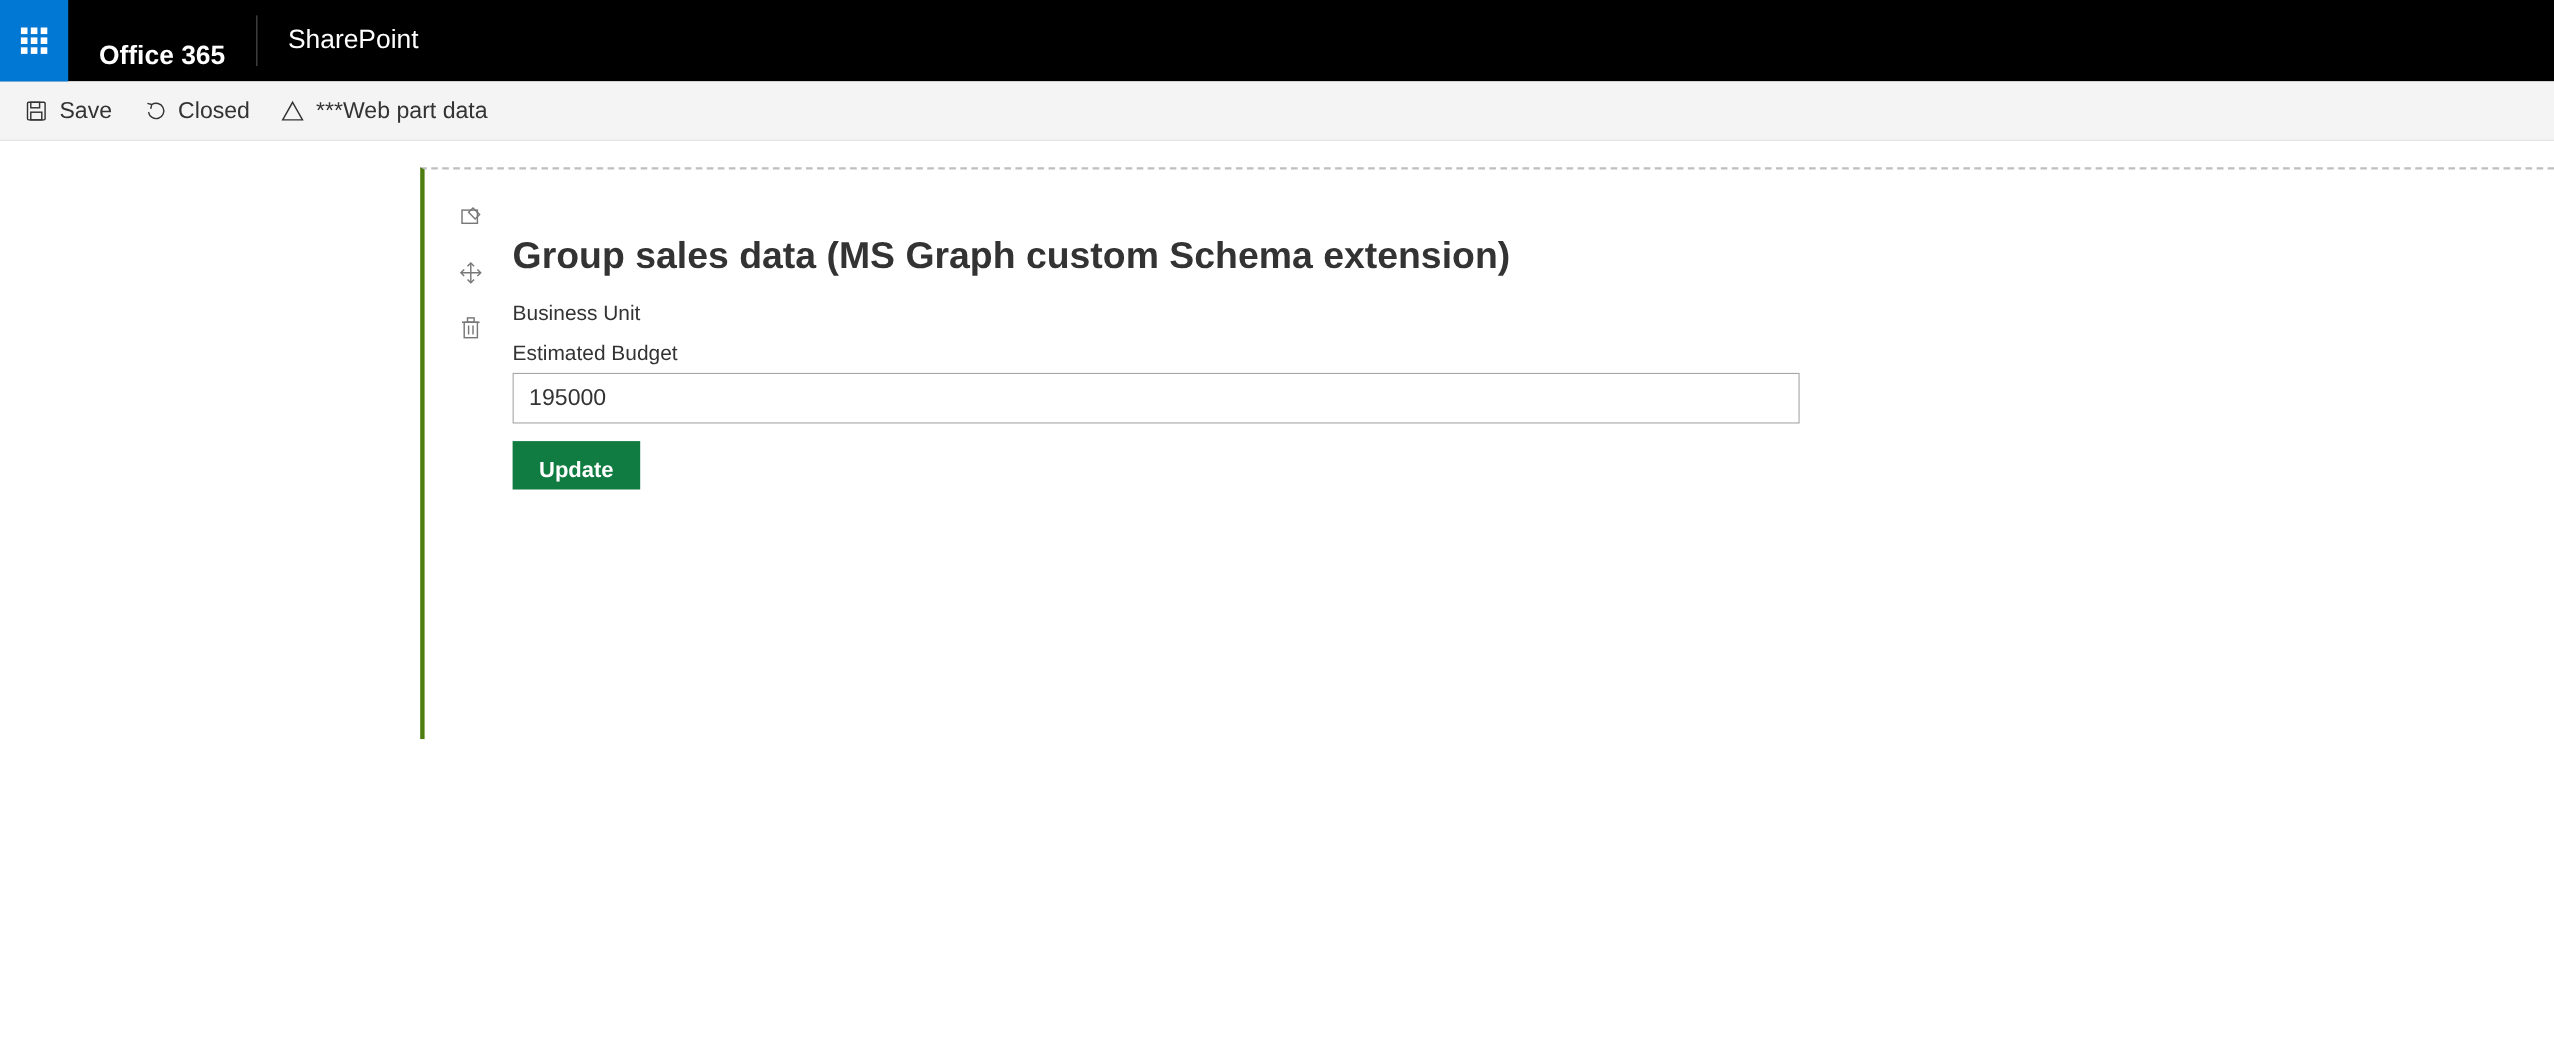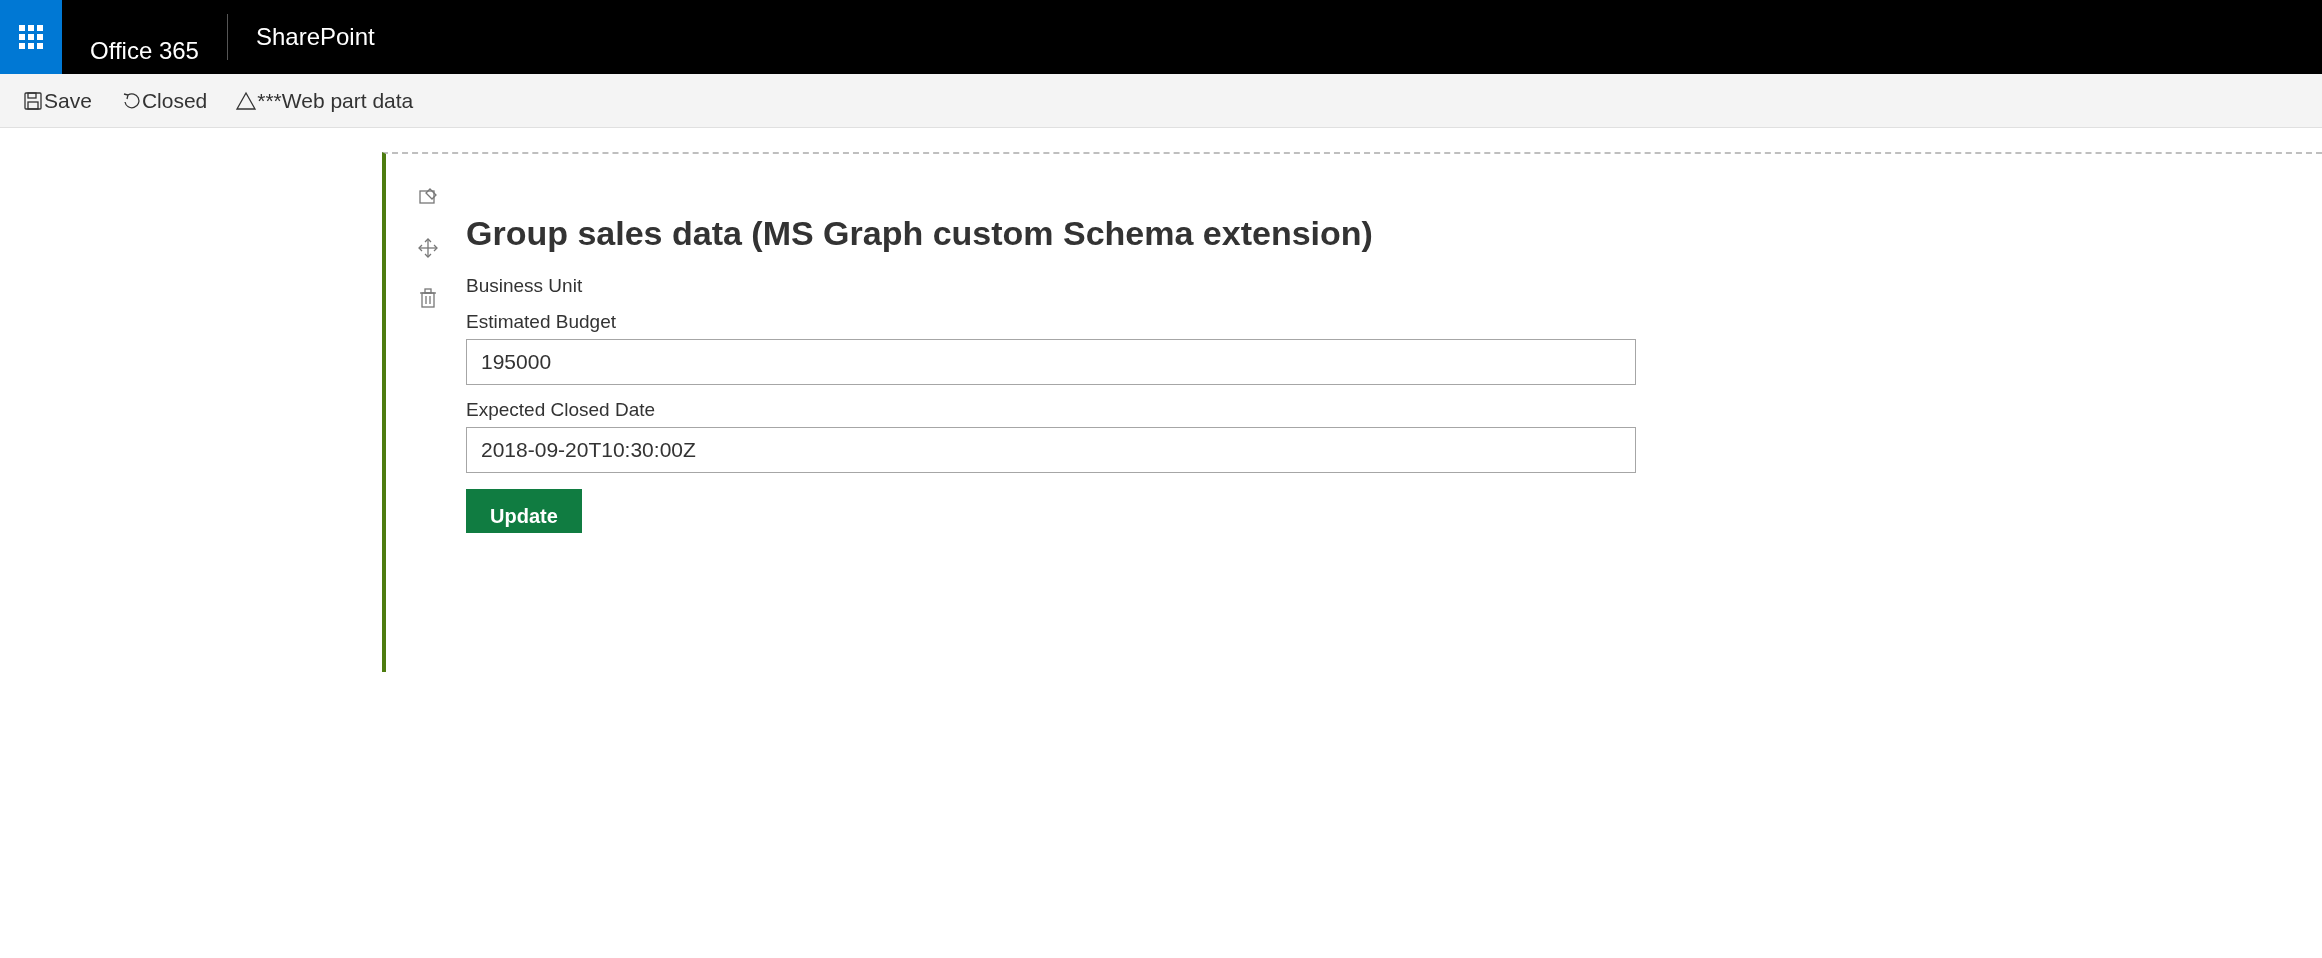--- a/index.html
+++ b/index.html
@@ -33,21 +33,21 @@
     gap: 3px;
   }
   .waffle span {
     width: 6px; height: 6px; background: #fff;
   }
   .suite-brand {
     display: flex;
     align-items: center;
     padding: 0 28px;
     font-size: 24px;
-    font-weight: 400;
+    font-weight: 700;
     margin-top: 28px;
   }
   .suite-divider {
     width: 1px;
     background: #555;
     margin: 14px 0;
   }
   .suite-app {
     display: flex;
     align-items: center;
@@ -64,20 +64,21 @@
     display: flex;
     align-items: center;
     padding: 0 22px;
     gap: 28px;
     font-size: 21px;
     color: #333;
   }
   .cmd-item {
     display: flex;
     align-items: center;
+    gap: 10px;
     cursor: pointer;
   }
   .cmd-icon {
     width: 22px; height: 22px;
     display: inline-flex;
     align-items: center;
     justify-content: center;
   }
 
   
@@ -244,22 +245,18 @@
 
       <div class="form-group">
         <label class="form-label">Business Unit</label>
       </div>
 
       <div class="form-group">
         <label class="form-label">Estimated Budget</label>
         <input class="form-input" type="text" value="195000" style="">
       </div>
 
-      <div class="form-group">
-        <label class="form-label">Expected Closed Date</label>
-        <input class="form-input" type="text" value="2018-09-20T10:30:00Z" style="">
-      </div>
 
       <button class="btn-update">Update</button>
     </div>
 
   </div>
 </div>
 
 </body></html>

